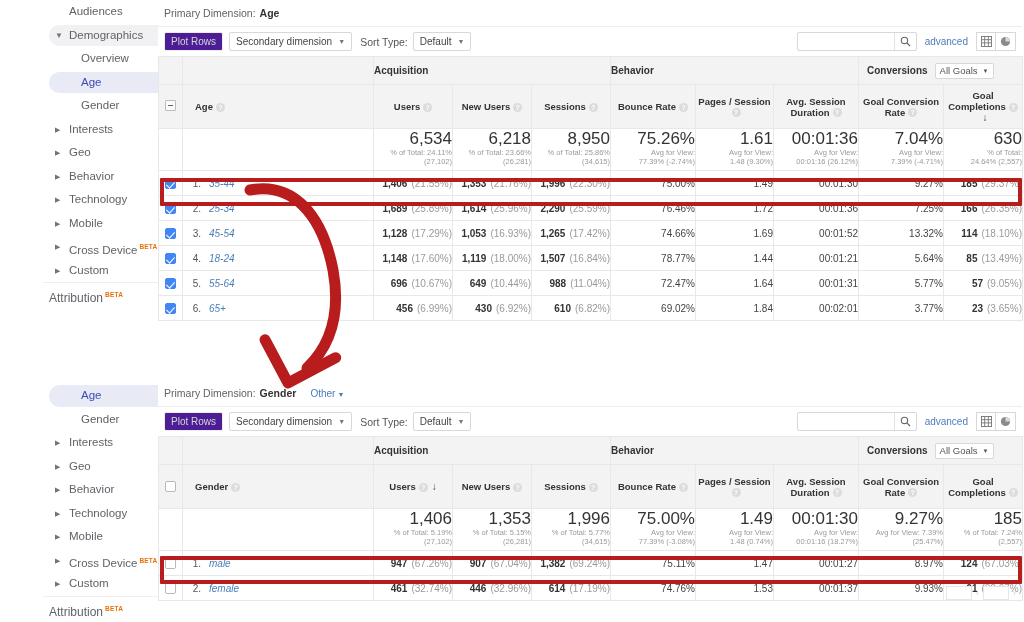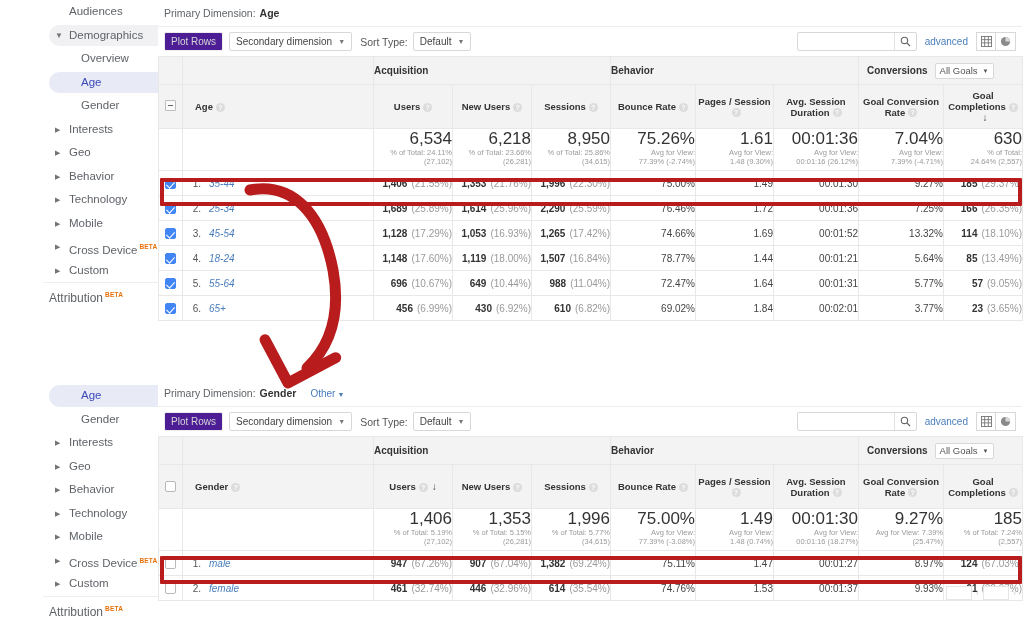--- a/index.html
+++ b/index.html
@@ -628,21 +628,21 @@
           <tr class="d-row">
             <td class="cb"><span class="chk off"></span></td>
             <td class="dim">
               <span class="dimcell">
                 <span class="idx">2.</span>
                 <span class="dlink">female</span>
               </span>
             </td>
             <td><span class="vbold">461</span><span class="vpct">(32.74%)</span></td>
             <td><span class="vbold">446</span><span class="vpct">(32.96%)</span></td>
-            <td><span class="vbold">614</span><span class="vpct">(35.54%)</span></td>
+            <td><span class="vbold">614</span><span class="vpct">(17.19%)</span></td>
             <td><span>74.76%</span></td>
             <td><span>1.53</span></td>
             <td><span>00:01:37</span></td>
             <td><span>9.93%</span></td>
             <td><span class="vbold">61</span><span class="vpct">(32.97%)</span></td>
           </tr>
         </tbody>
     </table>
     <div class="pg">
       <span class="pbox"></span>

